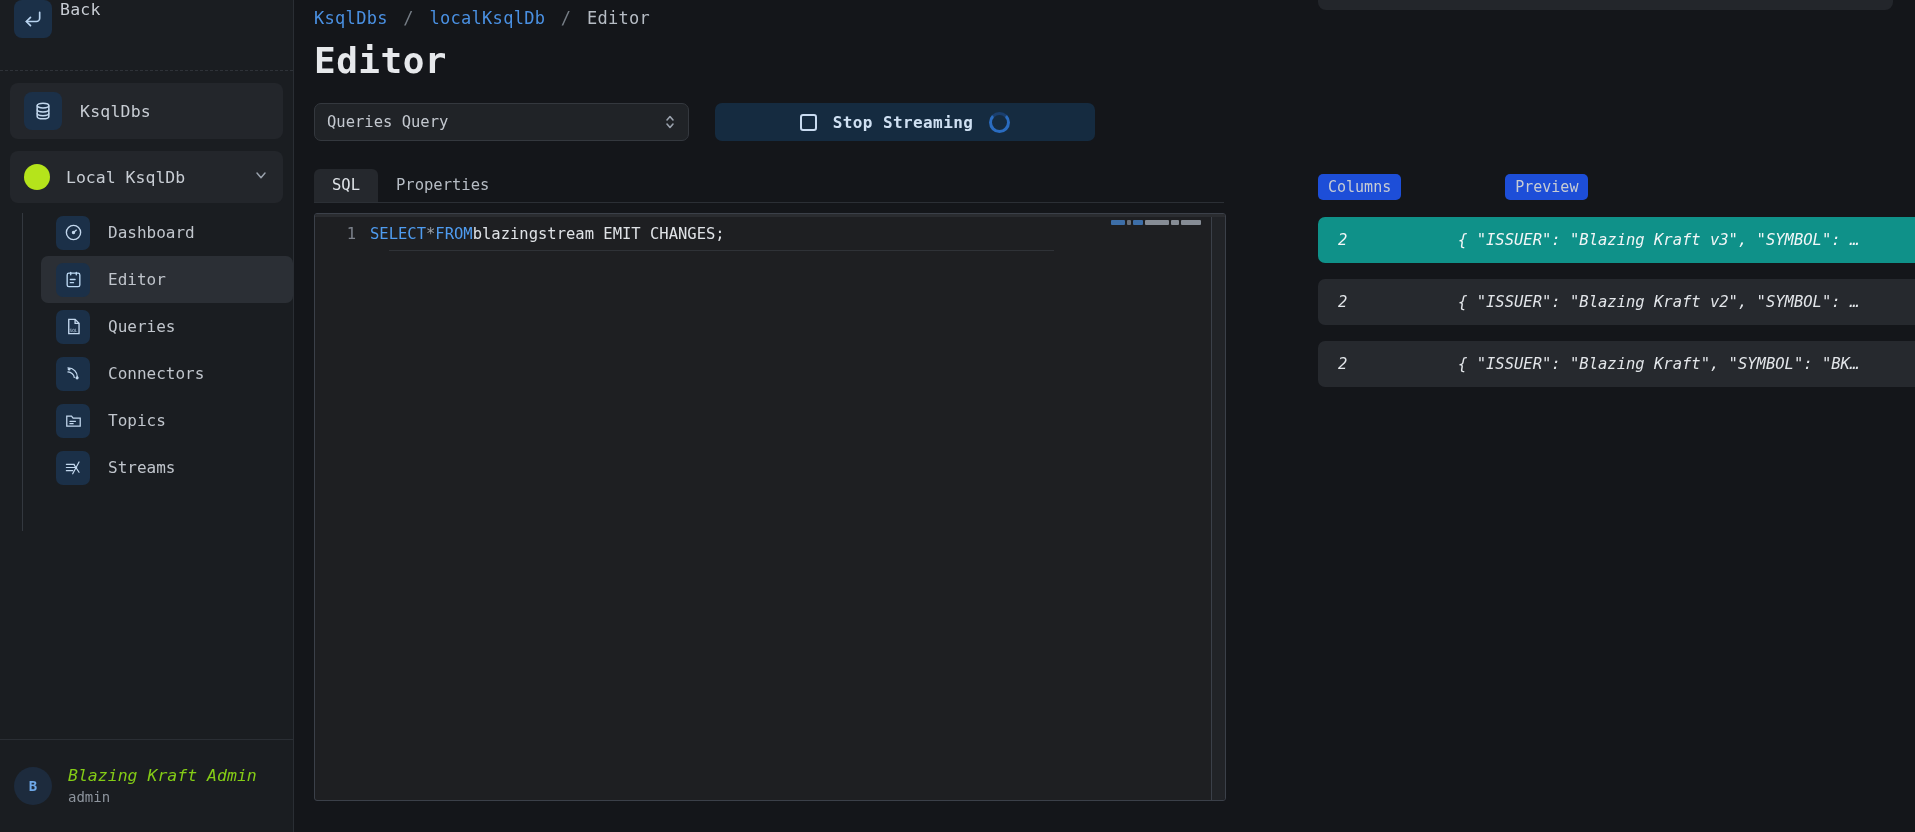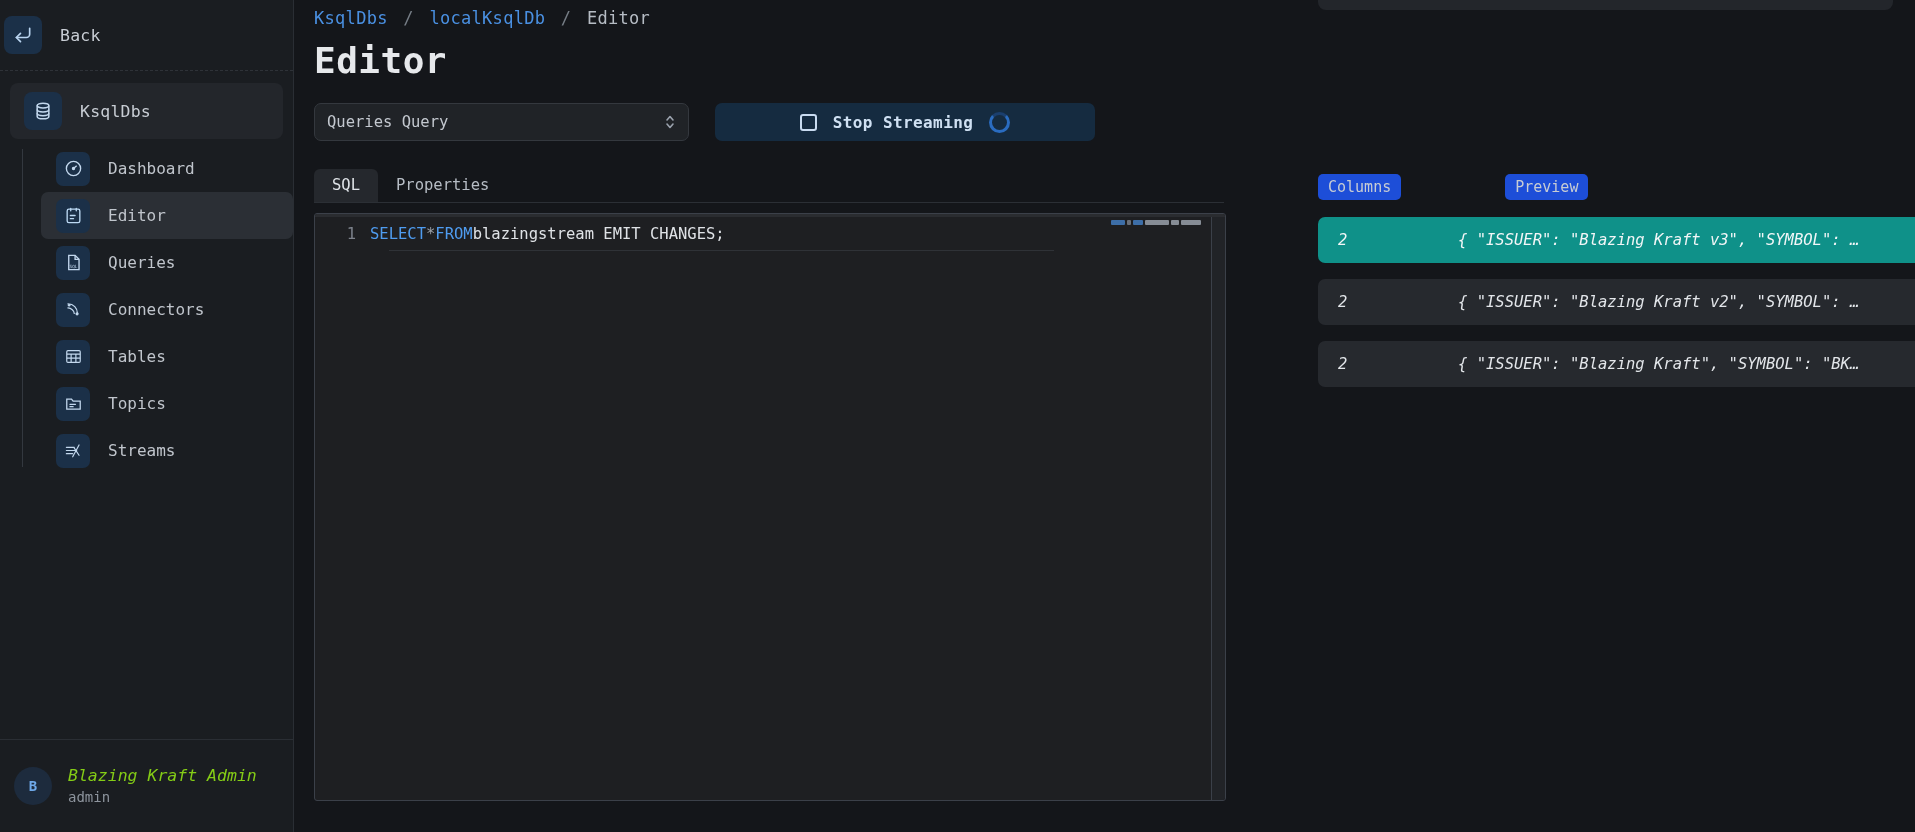--- a/index.html
+++ b/index.html
@@ -13,22 +13,22 @@
 
   
   .sidebar {
     width: 294px; height: 832px;
     background: #1a1d21;
     border-right: 1px solid #2a2e34;
     display: flex; flex-direction: column;
     flex: 0 0 294px;
   }
   .back-row {
-    height: 71px; display: flex; align-items: center;
-    padding-left: 4px; gap: 18px;
+    height: 71px; display: flex; 
+    padding-left: 14px; gap: 8px;
     border-bottom: 1px dashed #2e3238;
   }
   .icon-tile {
     width: 38px; height: 38px; border-radius: 8px;
     background: #1b3048; display: flex; align-items: center;
     justify-content: center; flex: 0 0 38px;
   }
   .icon-tile svg { display: block; }
   .side-label { color: #c8cdd4; font-size: 16.5px; letter-spacing: .2px; }
 
@@ -203,20 +203,29 @@
         <svg width="20" height="20" viewBox="0 0 24 24" fill="none" stroke="#c3d8ee" stroke-width="1.8">
           <ellipse cx="12" cy="5.5" rx="7" ry="2.8"></ellipse>
           <path d="M5 5.5v13c0 1.55 3.13 2.8 7 2.8s7-1.25 7-2.8v-13"></path>
           <path d="M5 10.3c0 1.55 3.13 2.8 7 2.8s7-1.25 7-2.8"></path>
           <path d="M5 14.8c0 1.55 3.13 2.8 7 2.8s7-1.25 7-2.8"></path>
         </svg>
       </span>
       <span class="side-label">KsqlDbs</span>
     </div>
 
+    <div class="cluster-row">
+      <span class="status-dot"></span>
+      <span class="cluster-name">Local KsqlDb</span>
+      <span class="chev">
+        <svg width="16" height="16" viewBox="0 0 24 24" fill="none" stroke="#9aa2ad" stroke-width="2.2" stroke-linecap="round" stroke-linejoin="round">
+            <polyline points="6,9 12,16 18,9"></polyline>
+          </svg>
+      </span>
+    </div>
 
     <div class="nav-wrap">
       <div class="nav-list">
 
         <div class="nav-item">
           <span class="icon-tile">
             <svg width="19" height="19" viewBox="0 0 24 24" fill="none" stroke="#c3d8ee" stroke-width="1.7">
               <circle cx="12" cy="12" r="9"></circle>
                 <path d="M12 12l4-3.5"></path>
                 <circle cx="12" cy="12" r="1.3" fill="#c3d8ee"></circle>
@@ -251,29 +260,20 @@
             <svg width="19" height="19" viewBox="0 0 24 24" fill="none" stroke="#c3d8ee" stroke-width="1.6" stroke-linecap="round">
               <path d="M5 5c7 0 12 5 12 12"></path>
                 <path d="M5 10c4 0 8 3.5 8 7"></path>
               <circle cx="6.5" cy="6.5" r="1.6" fill="#c3d8ee" stroke="none"></circle>
               <circle cx="16.5" cy="17.5" r="2" fill="#c3d8ee" stroke="none"></circle>
             </svg>
           </span>
           <span class="nav-label">Connectors</span>
         </div>
 
-        <div class="nav-item">
-          <span class="icon-tile">
-            <svg width="19" height="19" viewBox="0 0 24 24" fill="none" stroke="#c3d8ee" stroke-width="1.5">
-              <rect x="3.5" y="4.5" width="17" height="15" rx="1.5"></rect>
-              <path d="M3.5 9h17M3.5 14h17M9 9v10.5M15 9v10.5"></path>
-            </svg>
-          </span>
-          <span class="nav-label">Tables</span>
-        </div>
 
         <div class="nav-item">
           <span class="icon-tile">
             <svg width="19" height="19" viewBox="0 0 24 24" fill="none" stroke="#c3d8ee" stroke-width="1.6" stroke-linecap="round">
               <path d="M3.5 6.5h6l2 2.5h9v10h-17z"></path>
                 <path d="M7.5 13h7M7.5 16h4"></path>
             </svg>
           </span>
           <span class="nav-label">Topics</span>
         </div>

